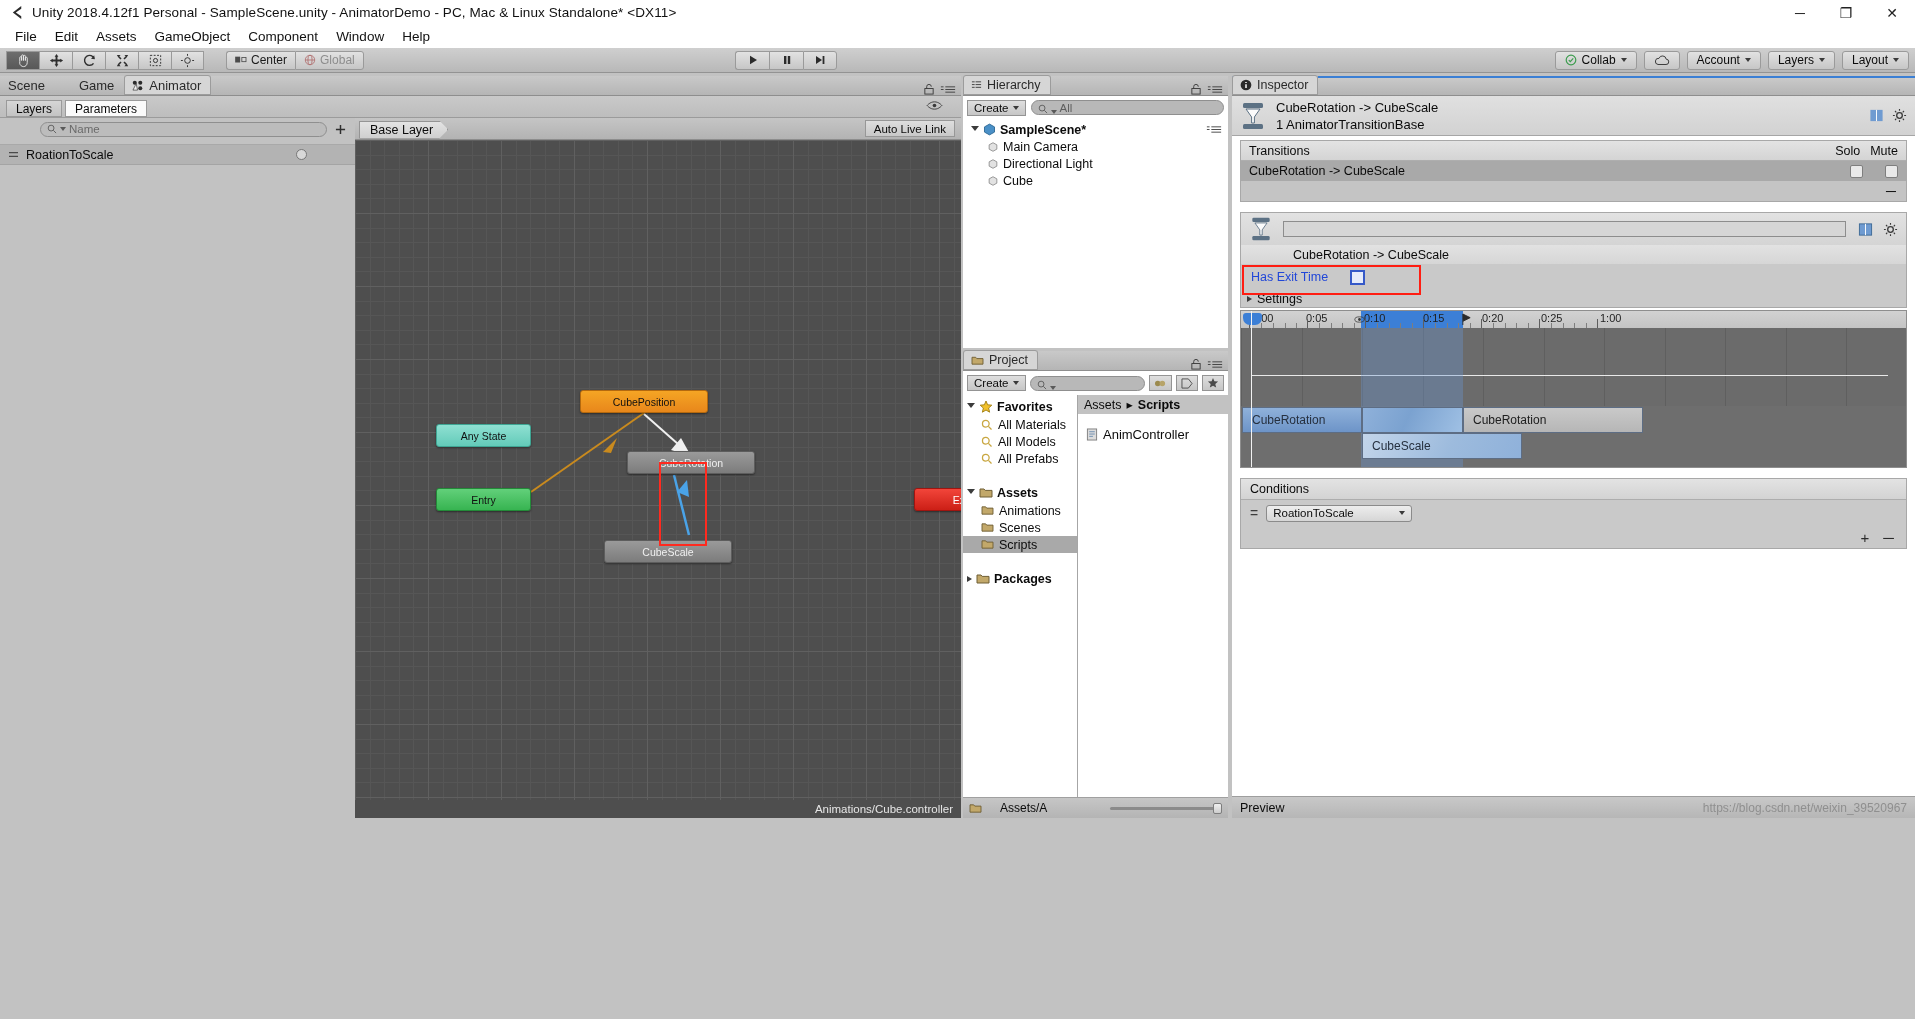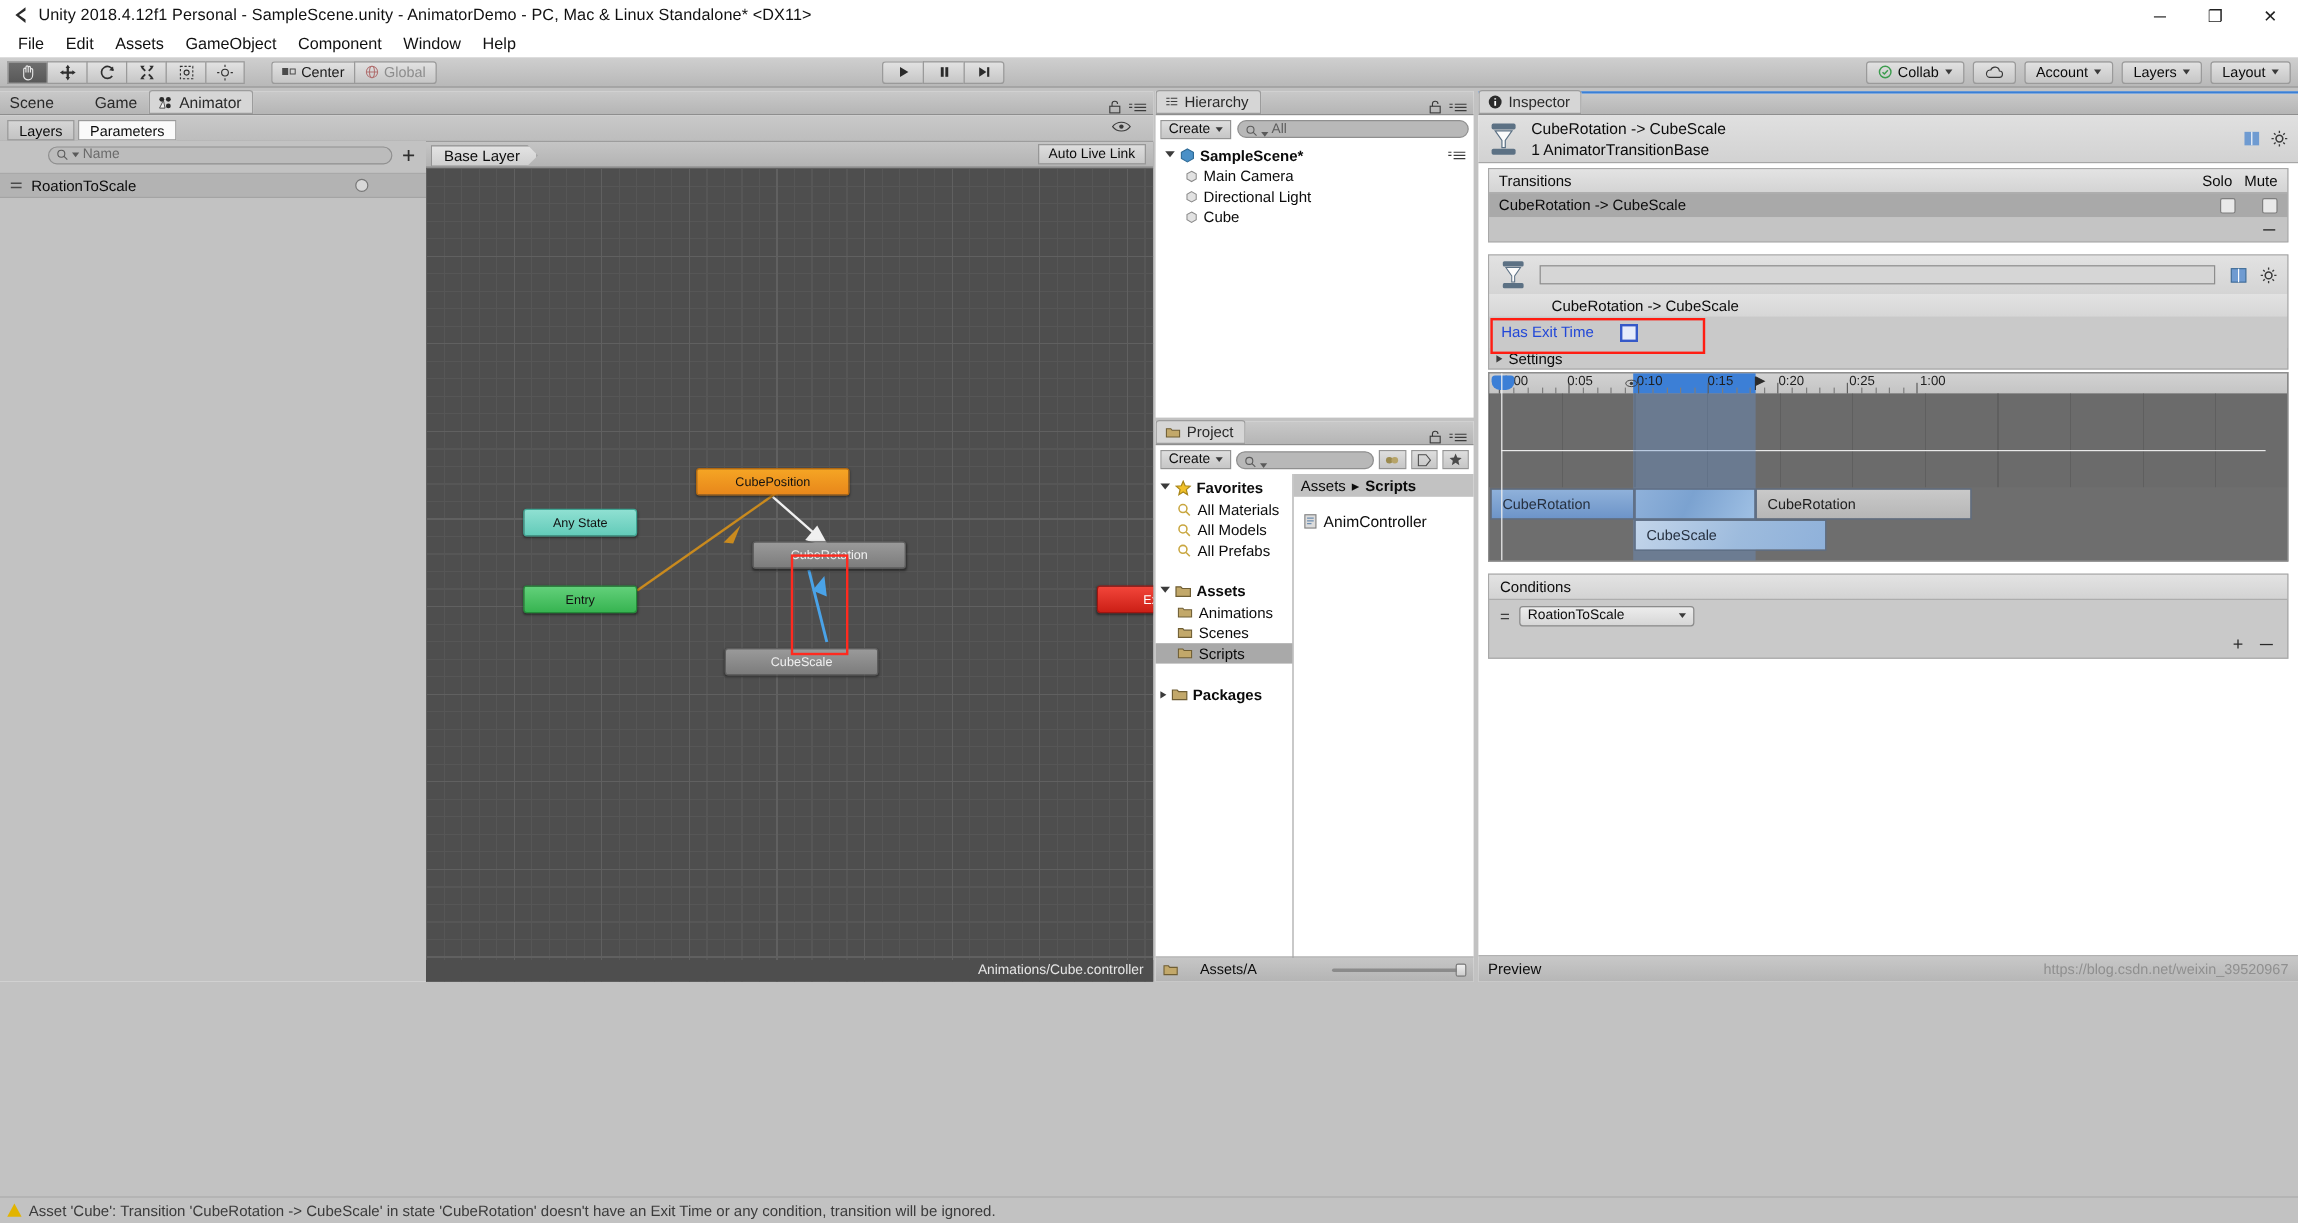--- a/index.html
+++ b/index.html
@@ -924,18 +924,14 @@
         <span>─</span>
       </div>
     </div>
 
     <div class="preview-bar">
       <span>Preview</span>
     </div>
     <div class="watermark">https://blog.csdn.net/weixin_39520967</div>
   </div>
 
-  <div class="statusbar">
-    <span class="warn-tri"></span>
-    <span>Asset 'Cube': Transition 'CubeRotation -&gt; CubeScale' in state 'CubeRotation' doesn't have an Exit Time or any condition, transition will be ignored.</span>
-  </div>
 
 </div>
 
 </body></html>

